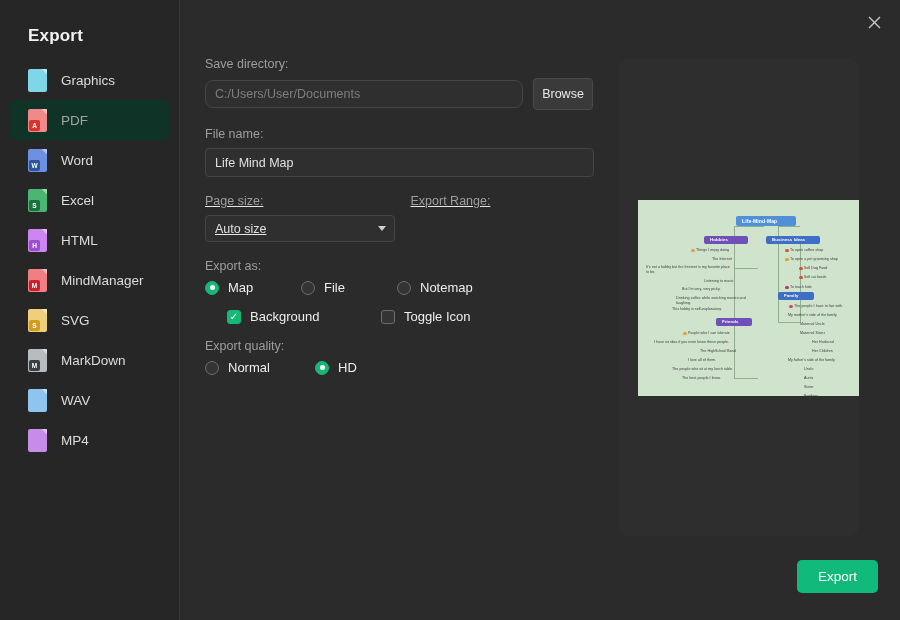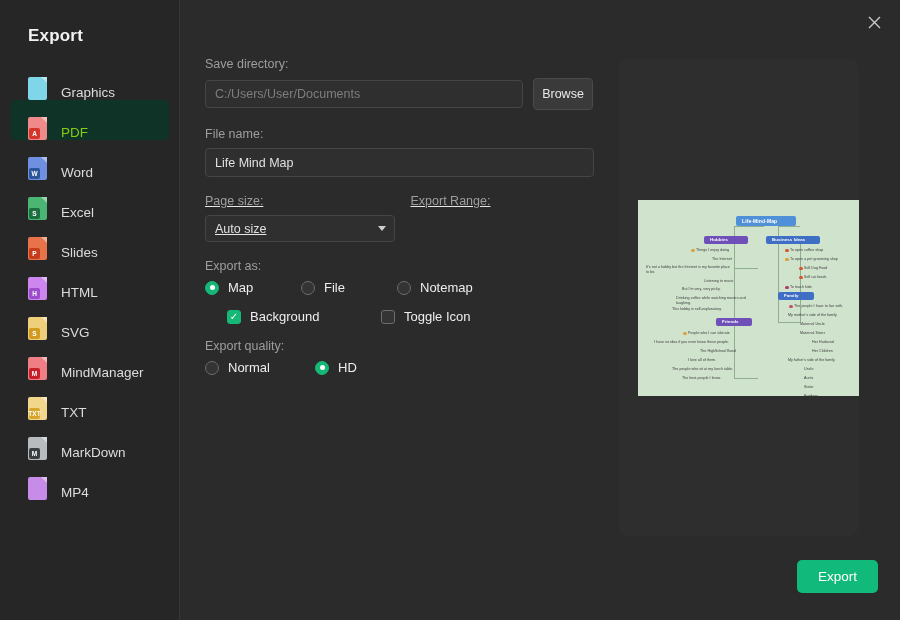--- a/index.html
+++ b/index.html
@@ -39,34 +39,34 @@
     color: #f2f2f2;
     padding-left: 28px;
     margin-bottom: 14px;
     letter-spacing: .2px;
   }
   .side-item {
     height: 40px;
     margin: 0 10px;
     border-radius: 5px;
     display: flex;
-    align-items: flex-end;
+    align-items: center;
     padding-left: 18px;
     box-sizing: border-box;
     cursor: pointer;
   }
   .side-item.active {
     background: #0f3326;
   }
   .side-item .label {
     font-size: 13.5px;
     color: #dcdcdc;
     margin-left: 14px;
   }
-  .side-item.active .label { color: #84cc16; }
+  .side-item.active .label { color: #a3a3a3; }
 
   
   .ficon {
     width: 19px;
     height: 23px;
     position: relative;
     flex: 0 0 19px;
     border-radius: 2px 0 2px 2px;
   }
   .ficon::after {           
@@ -125,21 +125,21 @@
     border: 1px solid #454545;
     border-radius: 4px;
     box-sizing: border-box;
     display: flex;
     align-items: center;
     padding: 0 9px;
     font-size: 12.5px;
     color: #e0e0e0;
   }
   .textbox.placeholder { color: #7e7e7e; }
-  #dir-box { width: 318px; }
+  #dir-box { width: 318px; border-radius: 8px; }
   #browse-btn {
     width: 58px; height: 30px;
     margin-left: 10px;
     background: #3a3a3a;
     border: 1px solid #4a4a4a;
     border-radius: 4px;
     display: flex;
     align-items: center;
     justify-content: center;
     font-size: 12.5px;
@@ -322,54 +322,46 @@
           </div>
           <span class="label">Word</span>
         </div>
         <div class="side-item">
           <div class="ficon" style="background: rgb(75, 181, 115);">
             <span class="badge" style="background: rgb(29, 111, 66);">S</span>
           </div>
           <span class="label">Excel</span>
         </div>
         <div class="side-item">
-          <div class="ficon" style="background: rgb(232, 114, 74);">
-            <span class="badge" style="background: rgb(196, 62, 28);">P</span>
-          </div>
-          <span class="label">Slides</span>
-        </div>
-        <div class="side-item">
           <div class="ficon" style="background: rgb(205, 134, 239);">
             <span class="badge" style="background: rgb(155, 77, 202);">H</span>
           </div>
           <span class="label">HTML</span>
         </div>
         <div class="side-item">
+          <div class="ficon" style="background: rgb(239, 127, 132);">
+            <span class="badge" style="background: rgb(200, 32, 42);">M</span>
+          </div>
+          <span class="label">MindManager</span>
+        </div>
+        <div class="side-item">
           <div class="ficon" style="background: rgb(240, 207, 122);">
             <span class="badge" style="background: rgb(209, 155, 32);">S</span>
           </div>
           <span class="label">SVG</span>
         </div>
         <div class="side-item">
-          <div class="ficon" style="background: rgb(239, 127, 132);">
-            <span class="badge" style="background: rgb(200, 32, 42);">M</span>
-          </div>
-          <span class="label">MindManager</span>
-        </div>
-        <div class="side-item">
-          <div class="ficon" style="background: rgb(242, 214, 140);">
-            <span class="badge" style="background: rgb(216, 166, 44);">TXT</span>
-          </div>
-          <span class="label">TXT</span>
-        </div>
-        <div class="side-item">
           <div class="ficon" style="background: rgb(185, 188, 190);">
             <span class="badge" style="background: rgb(58, 63, 67);">M</span>
           </div>
           <span class="label">MarkDown</span>
+        </div>
+        <div class="side-item">
+          <div class="ficon" style="background: rgb(143, 196, 238);"></div>
+          <span class="label">WAV</span>
         </div>
         <div class="side-item">
           <div class="ficon" style="background: rgb(199, 140, 232);"></div>
           <span class="label">MP4</span>
         </div>
       </div>
   </div>
 
   <div id="main">
 

